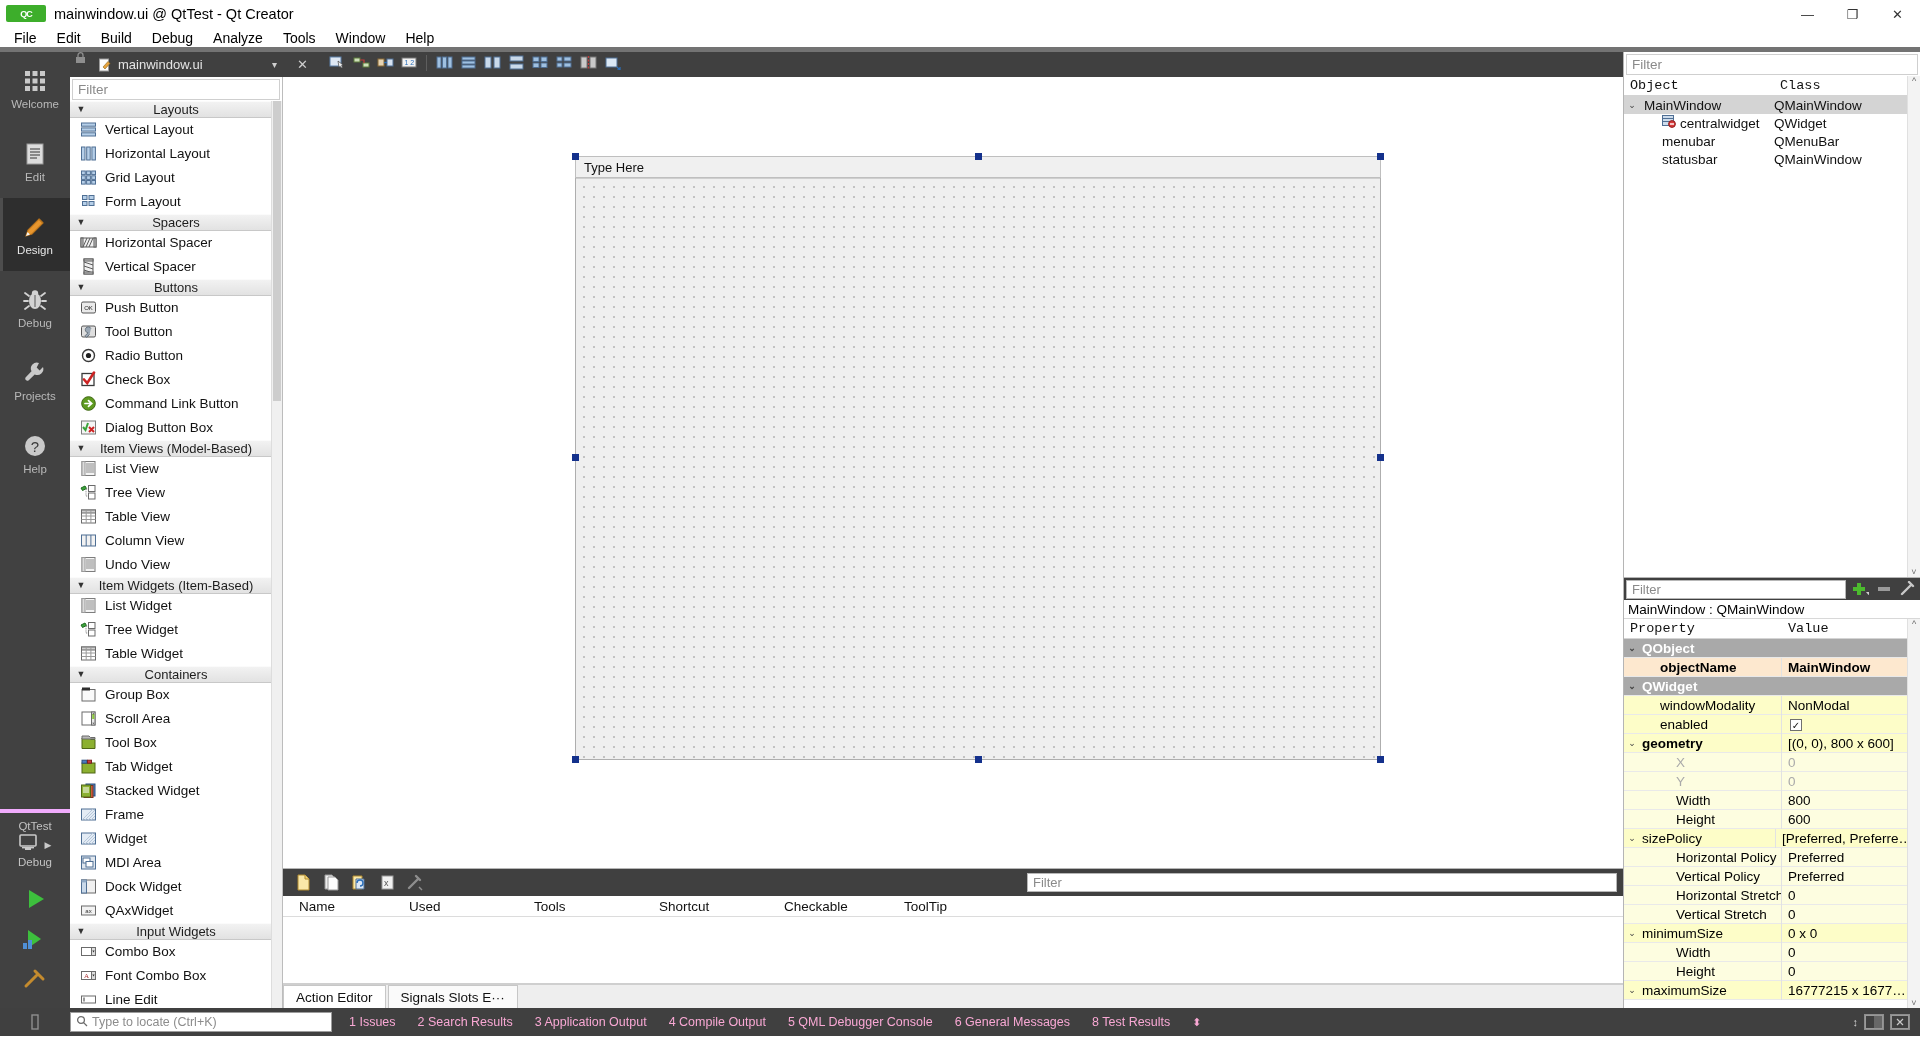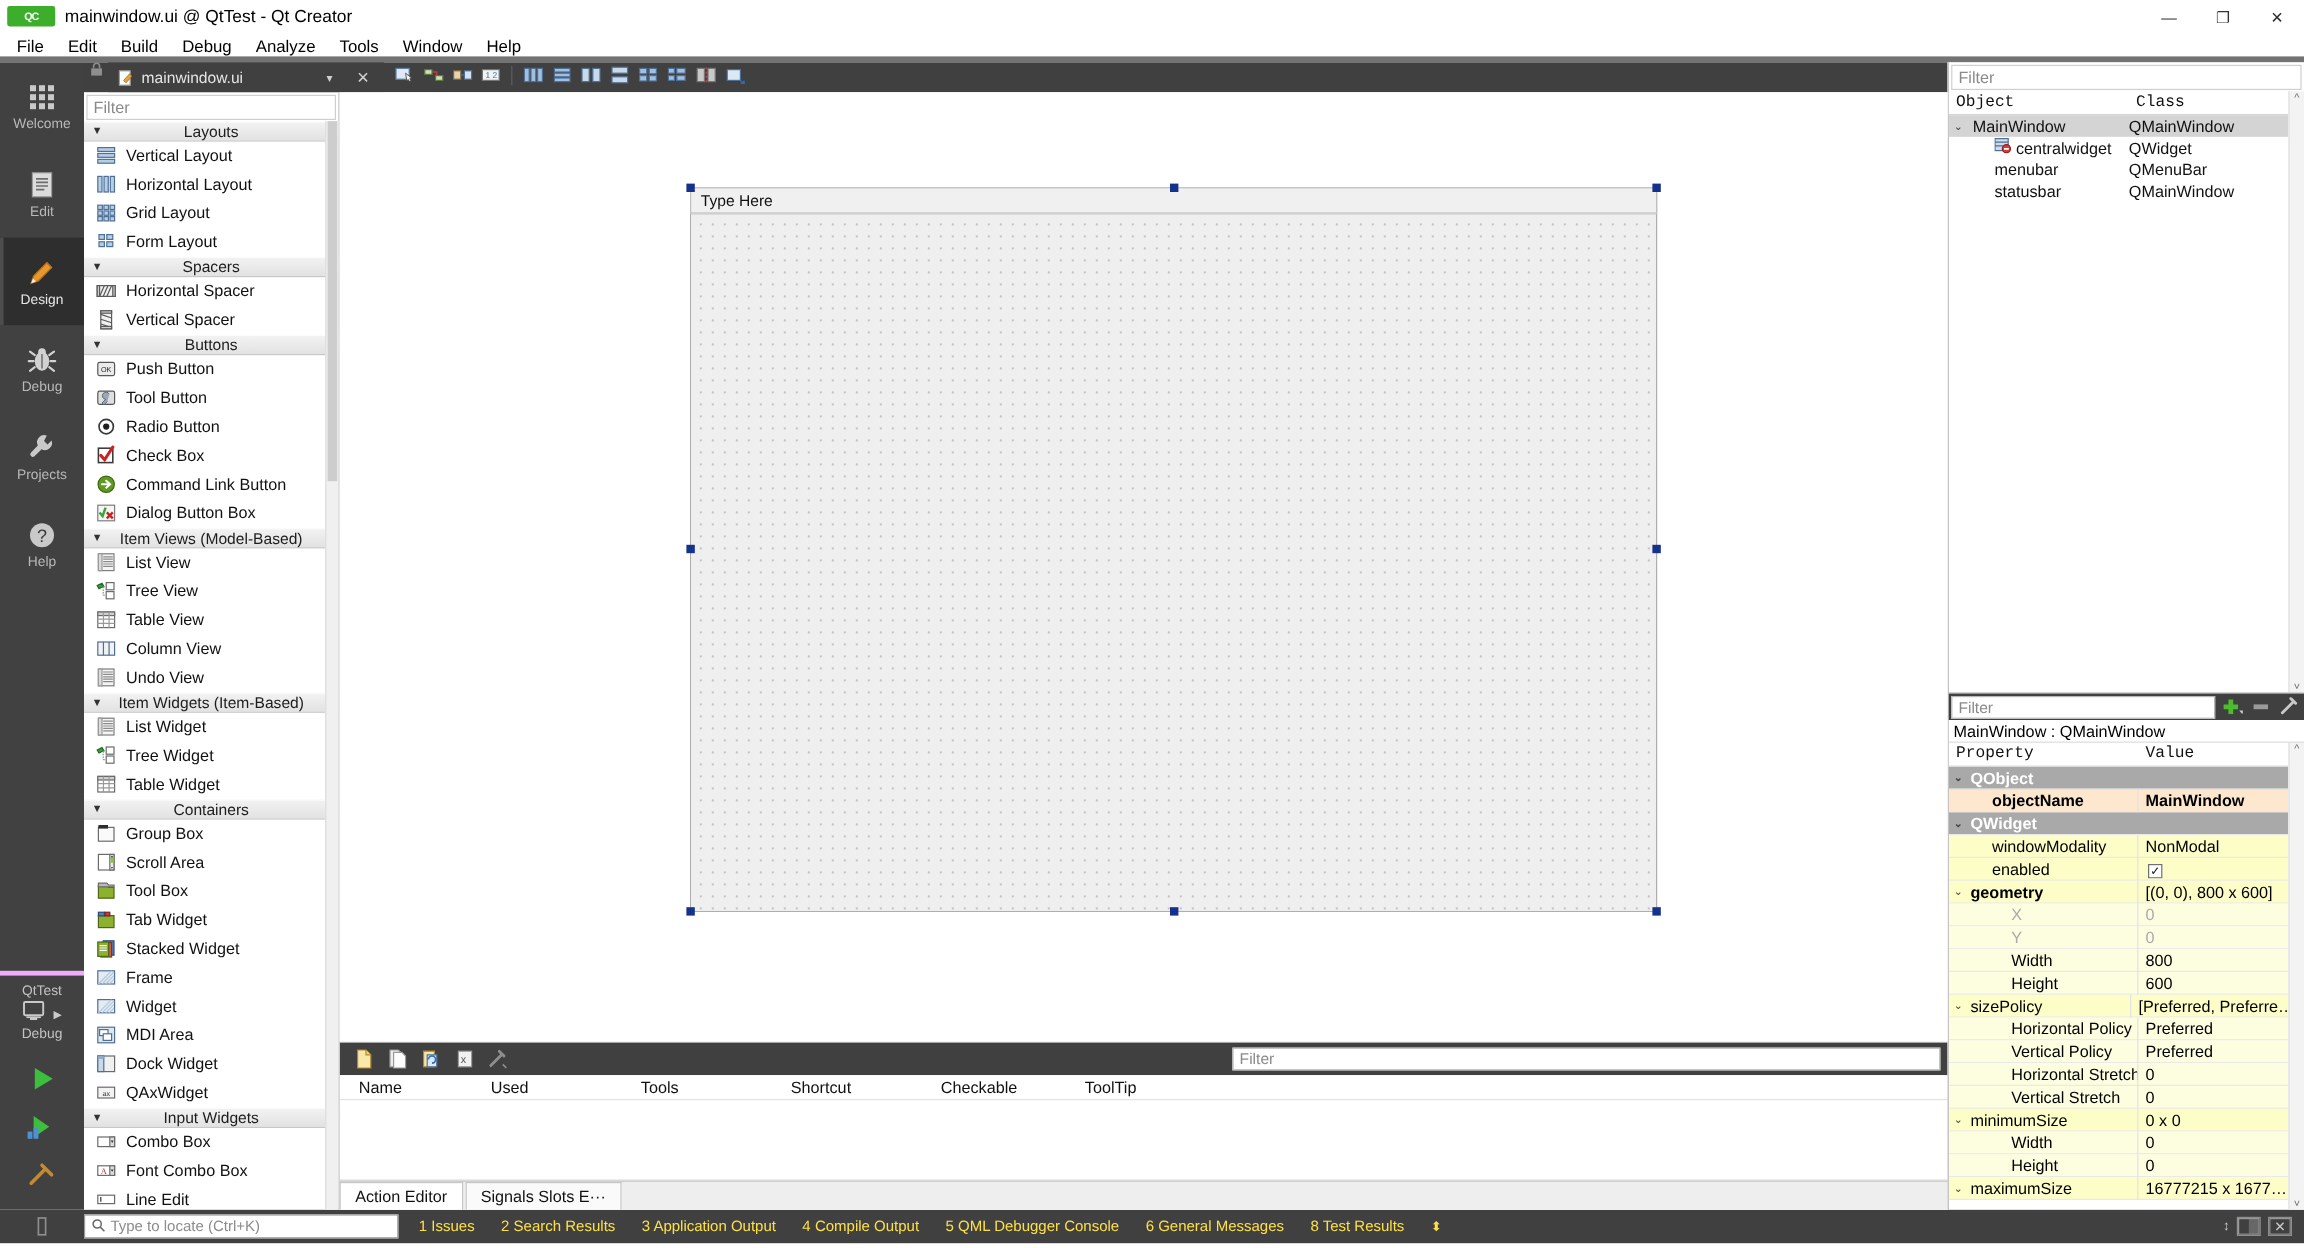--- a/index.html
+++ b/index.html
@@ -185,21 +185,21 @@
 
   
   .statusbar{ height:28px; background:#404040; display:flex; align-items:center; color:#e0e0e0;
      font-size:12.5px; }
   .sb-left{ width:70px; flex:none; display:flex; align-items:center; justify-content:center; }
   .locator{
     width:262px; height:20px; background:#fff; border:1px solid #9c9c9c;
     display:flex; align-items:center; gap:4px; padding:0 5px; color:#8c8c8c; font-size:12.5px;
     flex:none;
   }
-  .sb-item{ padding:0 11px; color:#fde047; white-space:nowrap;}
+  .sb-item{ padding:0 11px; color:#f9a8d4; white-space:nowrap;}
   .sb-right{ margin-left:auto; display:flex; align-items:center; gap:6px; padding-right:10px;}
   .sb-sq{ width:20px; height:16px; border:1px solid #8d8d8d; display:flex;}
 </style>
 </head>
 <body>
 
 <div class="titlebar">
   <div class="title-icon">QC</div>
   <div class="title-text">mainwindow.ui @ QtTest - Qt Creator</div>
   <div class="win-btns">

